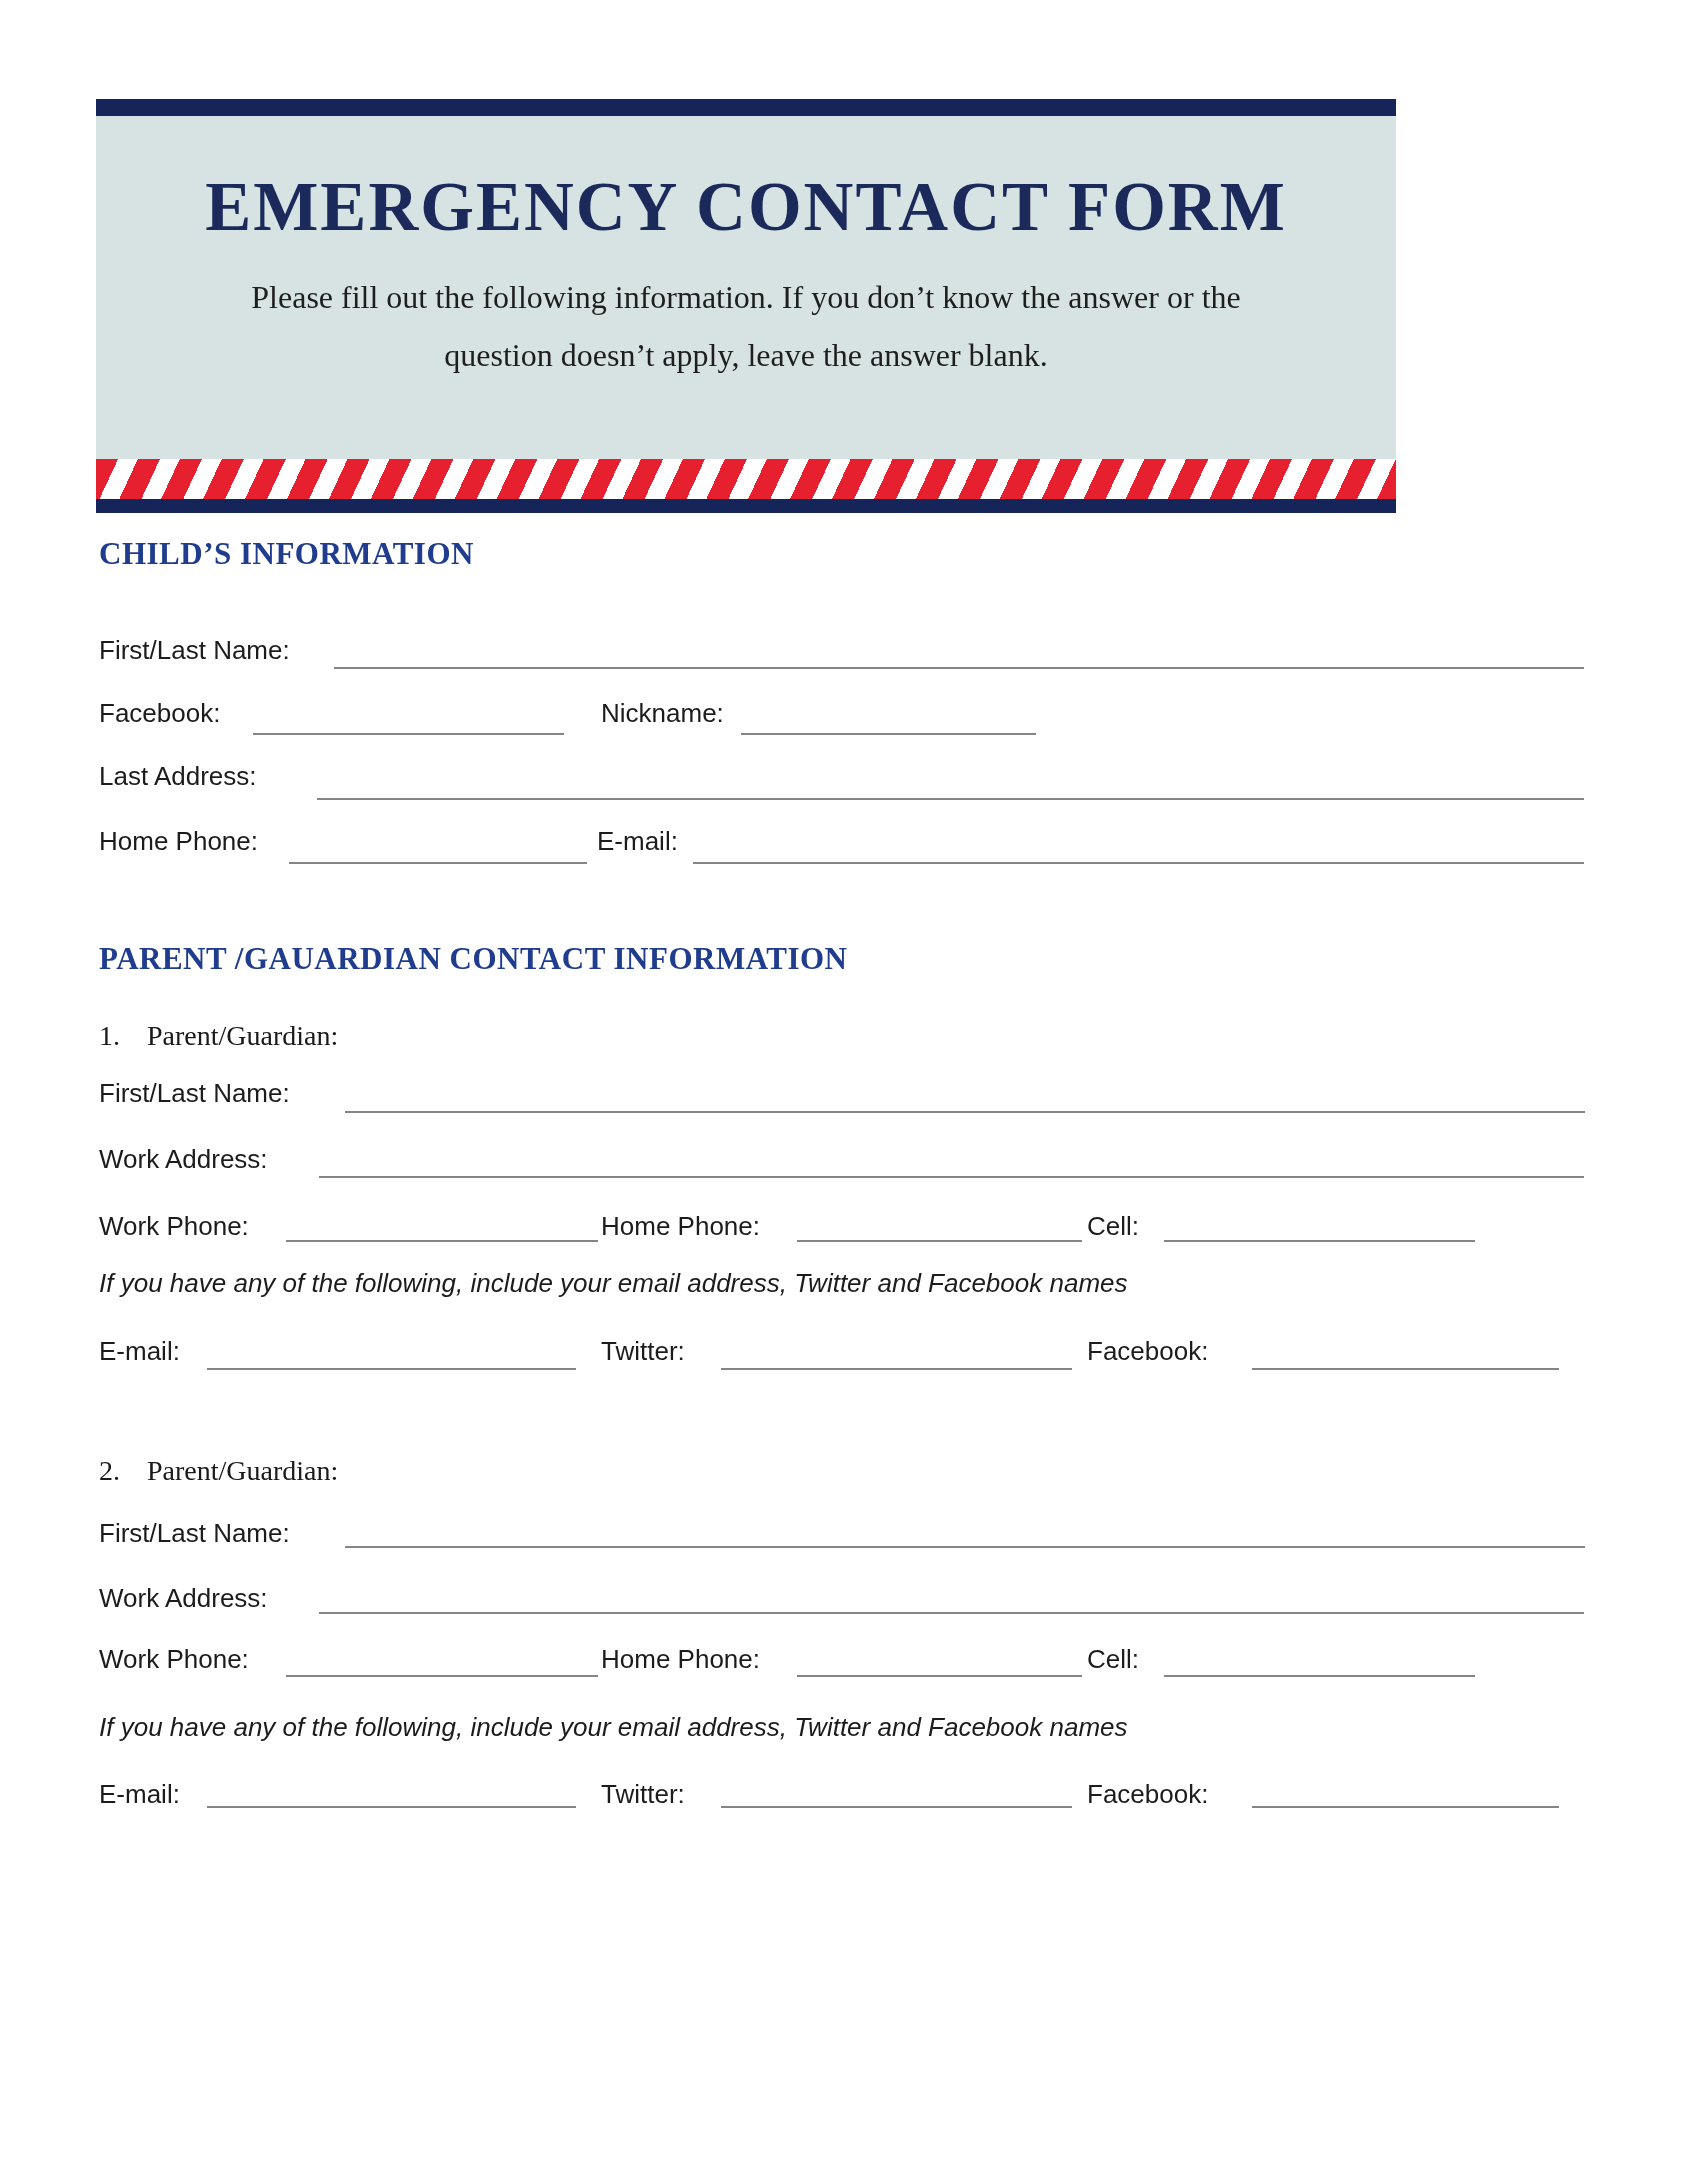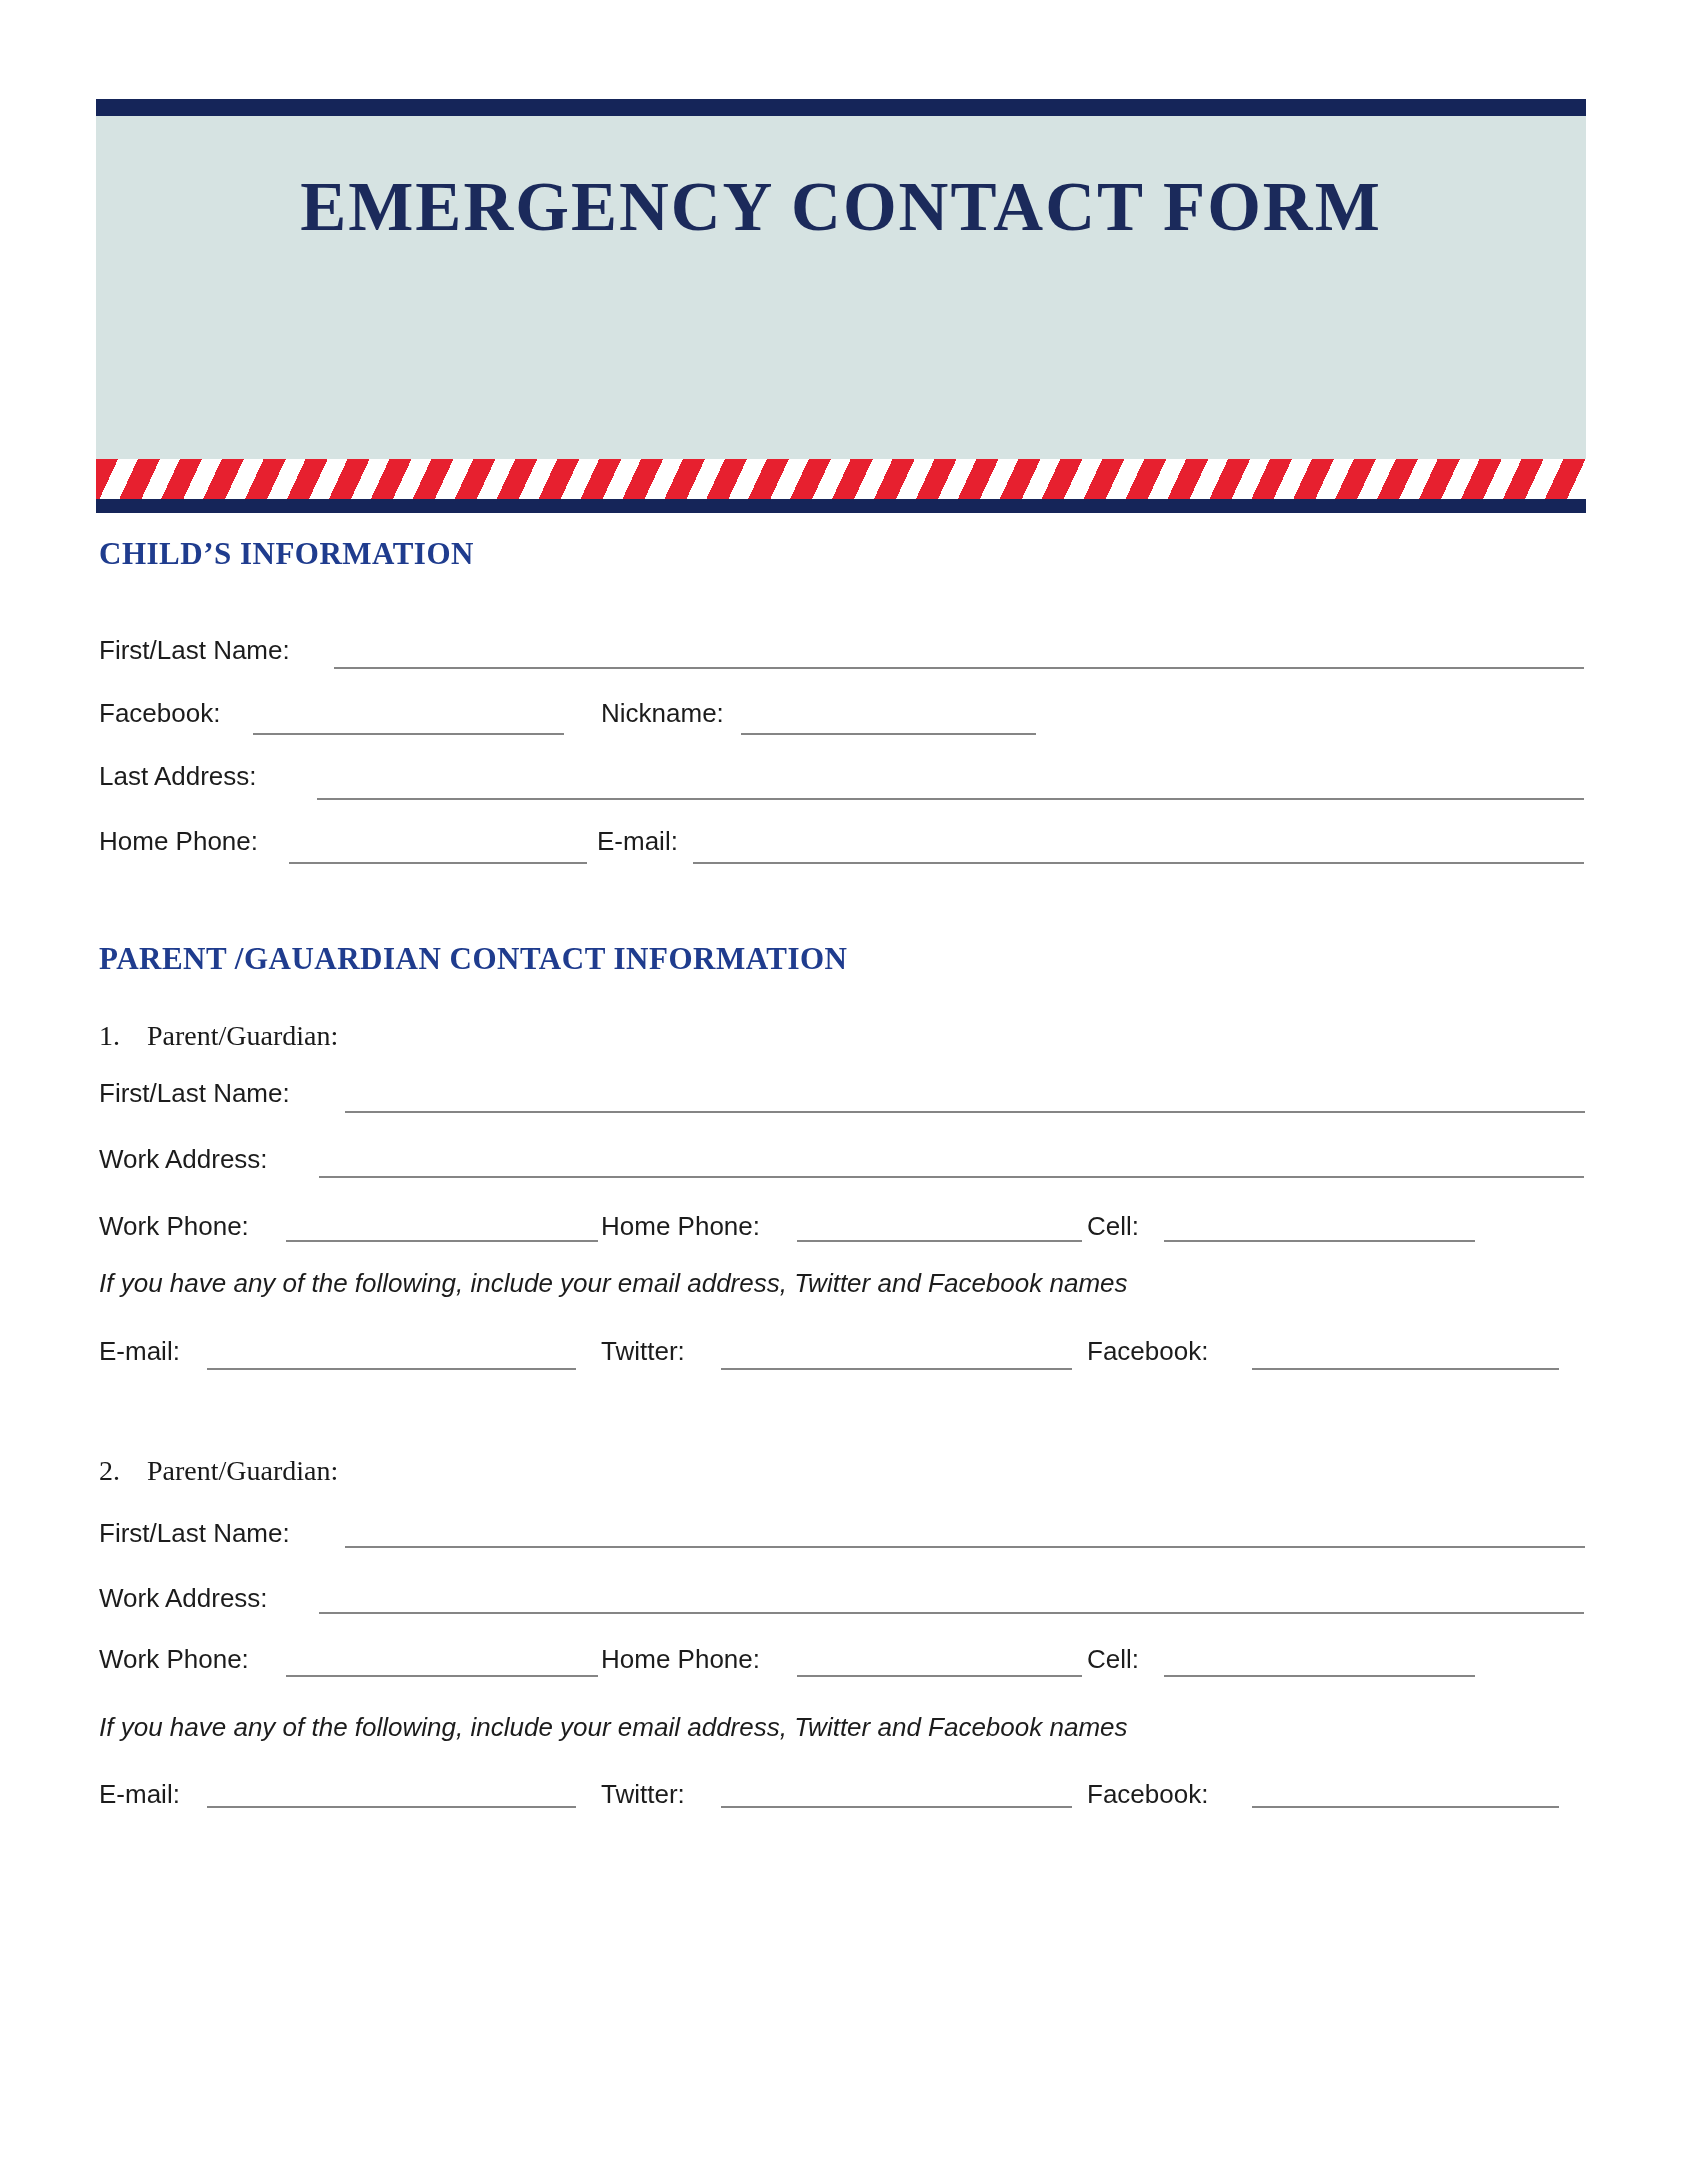--- a/index.html
+++ b/index.html
@@ -1,21 +1,21 @@
 <!DOCTYPE html>
 <html><head>
 <meta charset="utf-8">
 <style>
   html,body{margin:0;padding:0;background:#ffffff;}
   .page{
     position:relative;width:1683px;height:2178px;background:#ffffff;overflow:hidden;
     font-family:"Liberation Sans",sans-serif;
   }
   
-  .banner{position:absolute;left:96px;top:99px;width:1490px;}
+  .banner{position:absolute;left:96px;top:99px;width:1300px;}
   .bar-top{height:17px;background:#152559;}
   .banner-body{background:#d6e3e2;height:343px;text-align:center;box-sizing:border-box;padding-top:55px;}
   .title{
     margin:0;font-family:"Liberation Serif",serif;font-weight:bold;
     font-size:69px;line-height:1.05;letter-spacing:2px;color:#1b2a5b;
   }
   .subtitle{
     margin:26px auto 0 auto;font-family:"Liberation Serif",serif;
     font-size:32px;line-height:1.8;color:#1e1e1e;
   }
@@ -46,20 +46,24 @@
 </style>
 </head>
 <body>
 
 <div class="page">
 
   <header class="banner">
     <div class="bar-top"></div>
     <div class="banner-body">
       <h1 class="title">EMERGENCY CONTACT FORM</h1>
+      <p class="subtitle">
+        <span>Please fill out the following information. If you don’t know the answer or the</span><br>
+        <span>question doesn’t apply, leave the answer blank.</span>
+      </p>
     </div>
     <div class="stripes"></div>
     <div class="bar-bottom"></div>
   </header>
 
   <h2 class="sec" style="top:536px">CHILD’S INFORMATION</h2>
 
   <span class="lbl" style="left:99px;top:634px">First/Last Name:</span>
   <div class="fline" style="left:334px;top:667px;width:1250px"></div>
 

